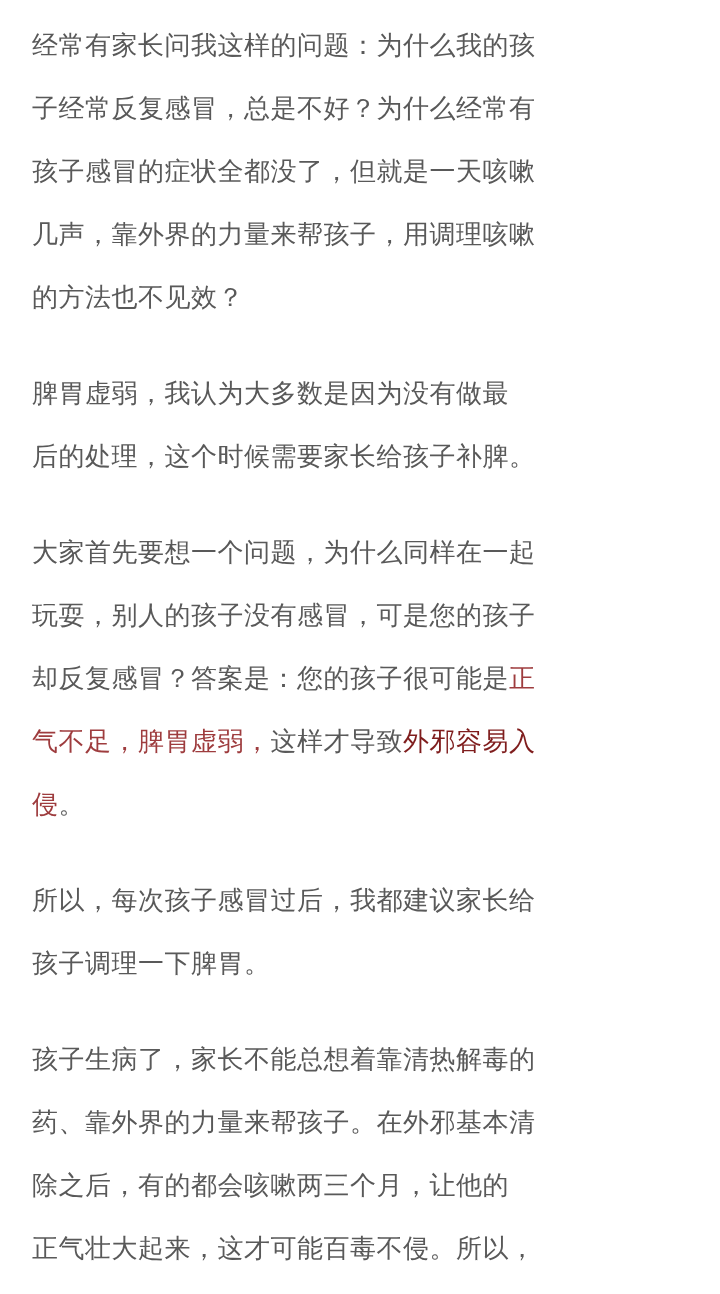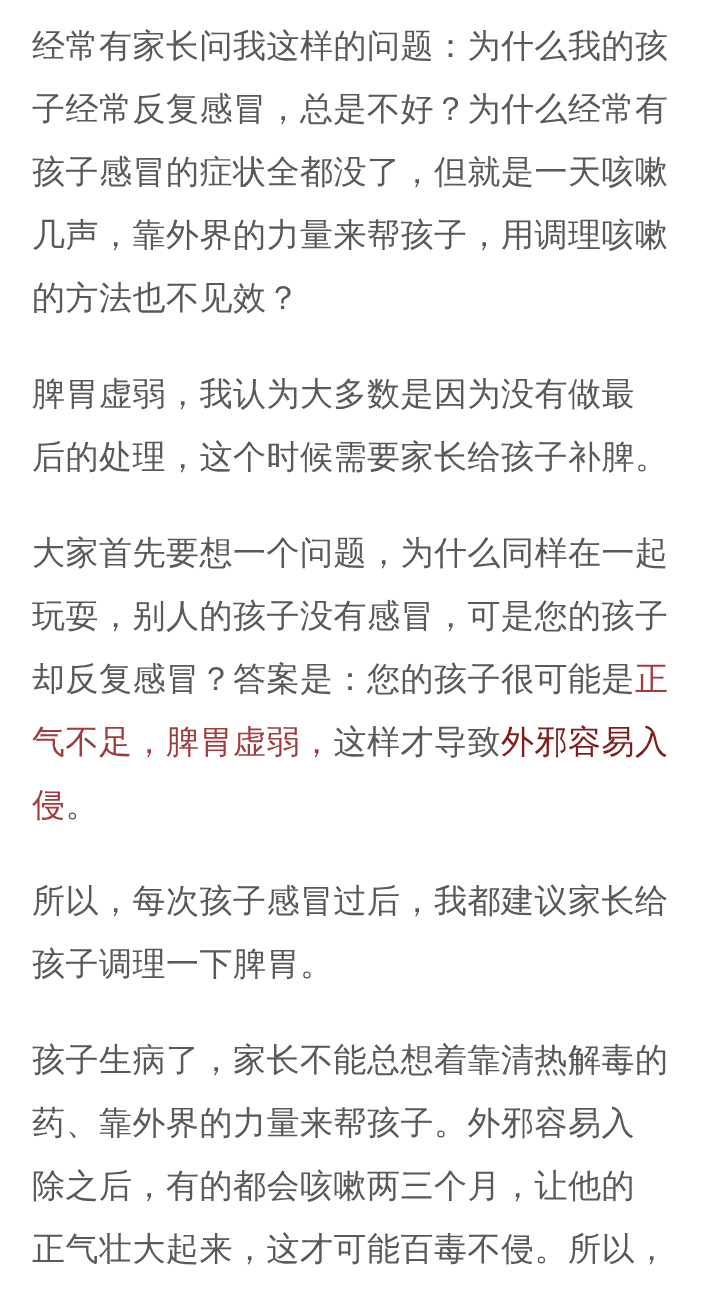--- a/index.html
+++ b/index.html
@@ -10,21 +10,21 @@
     width: 720px;
     height: 1294px;
     background: #ffffff;
     overflow: hidden;
   }
   .article {
     box-sizing: border-box;
     width: 592px;
     padding: 14px 30px 0 32px;
     font-family: "Liberation Sans", sans-serif;
-    font-size: 33px;
+    font-size: 26px;
     line-height: 63px;
     letter-spacing: 0.5px;
     color: #595959;
     text-align: left;
   }
   .paragraph {
     margin: 0 0 33px 0;
   }
   .line {
     white-space: nowrap;
@@ -58,18 +58,18 @@
         <div class="line"><span class="run">却反复感冒？答案是：您的孩子很可能是</span><span class="run red" style="color: rgb(158, 60, 62);">正</span></div>
         <div class="line"><span class="run red" style="color: rgb(158, 60, 62);">气不足，脾胃虚弱，</span><span class="run">这样才导致</span><span class="run red" style="color: #7f1d1d;">外邪容易入</span></div>
         <div class="line"><span class="run red" style="color: rgb(158, 60, 62);">侵</span><span class="run">。</span></div>
       </div>
       <div class="paragraph">
         <div class="line"><span class="run">所以，每次孩子感冒过后，我都建议家长给</span></div>
         <div class="line"><span class="run">孩子调理一下脾胃。</span></div>
       </div>
       <div class="paragraph">
         <div class="line"><span class="run">孩子生病了，家长不能总想着靠清热解毒的</span></div>
-        <div class="line"><span class="run">药、靠外界的力量来帮孩子。外邪容易入</span></div>
+        <div class="line"><span class="run">药、靠外界的力量来帮孩子。在外邪基本清</span></div>
         <div class="line"><span class="run">除之后，有的都会咳嗽两三个月，让他的</span></div>
         <div class="line"><span class="run">正气壮大起来，这才可能百毒不侵。所以，</span></div>
       </div>
     </article>
 </main>
 
 </body></html>

